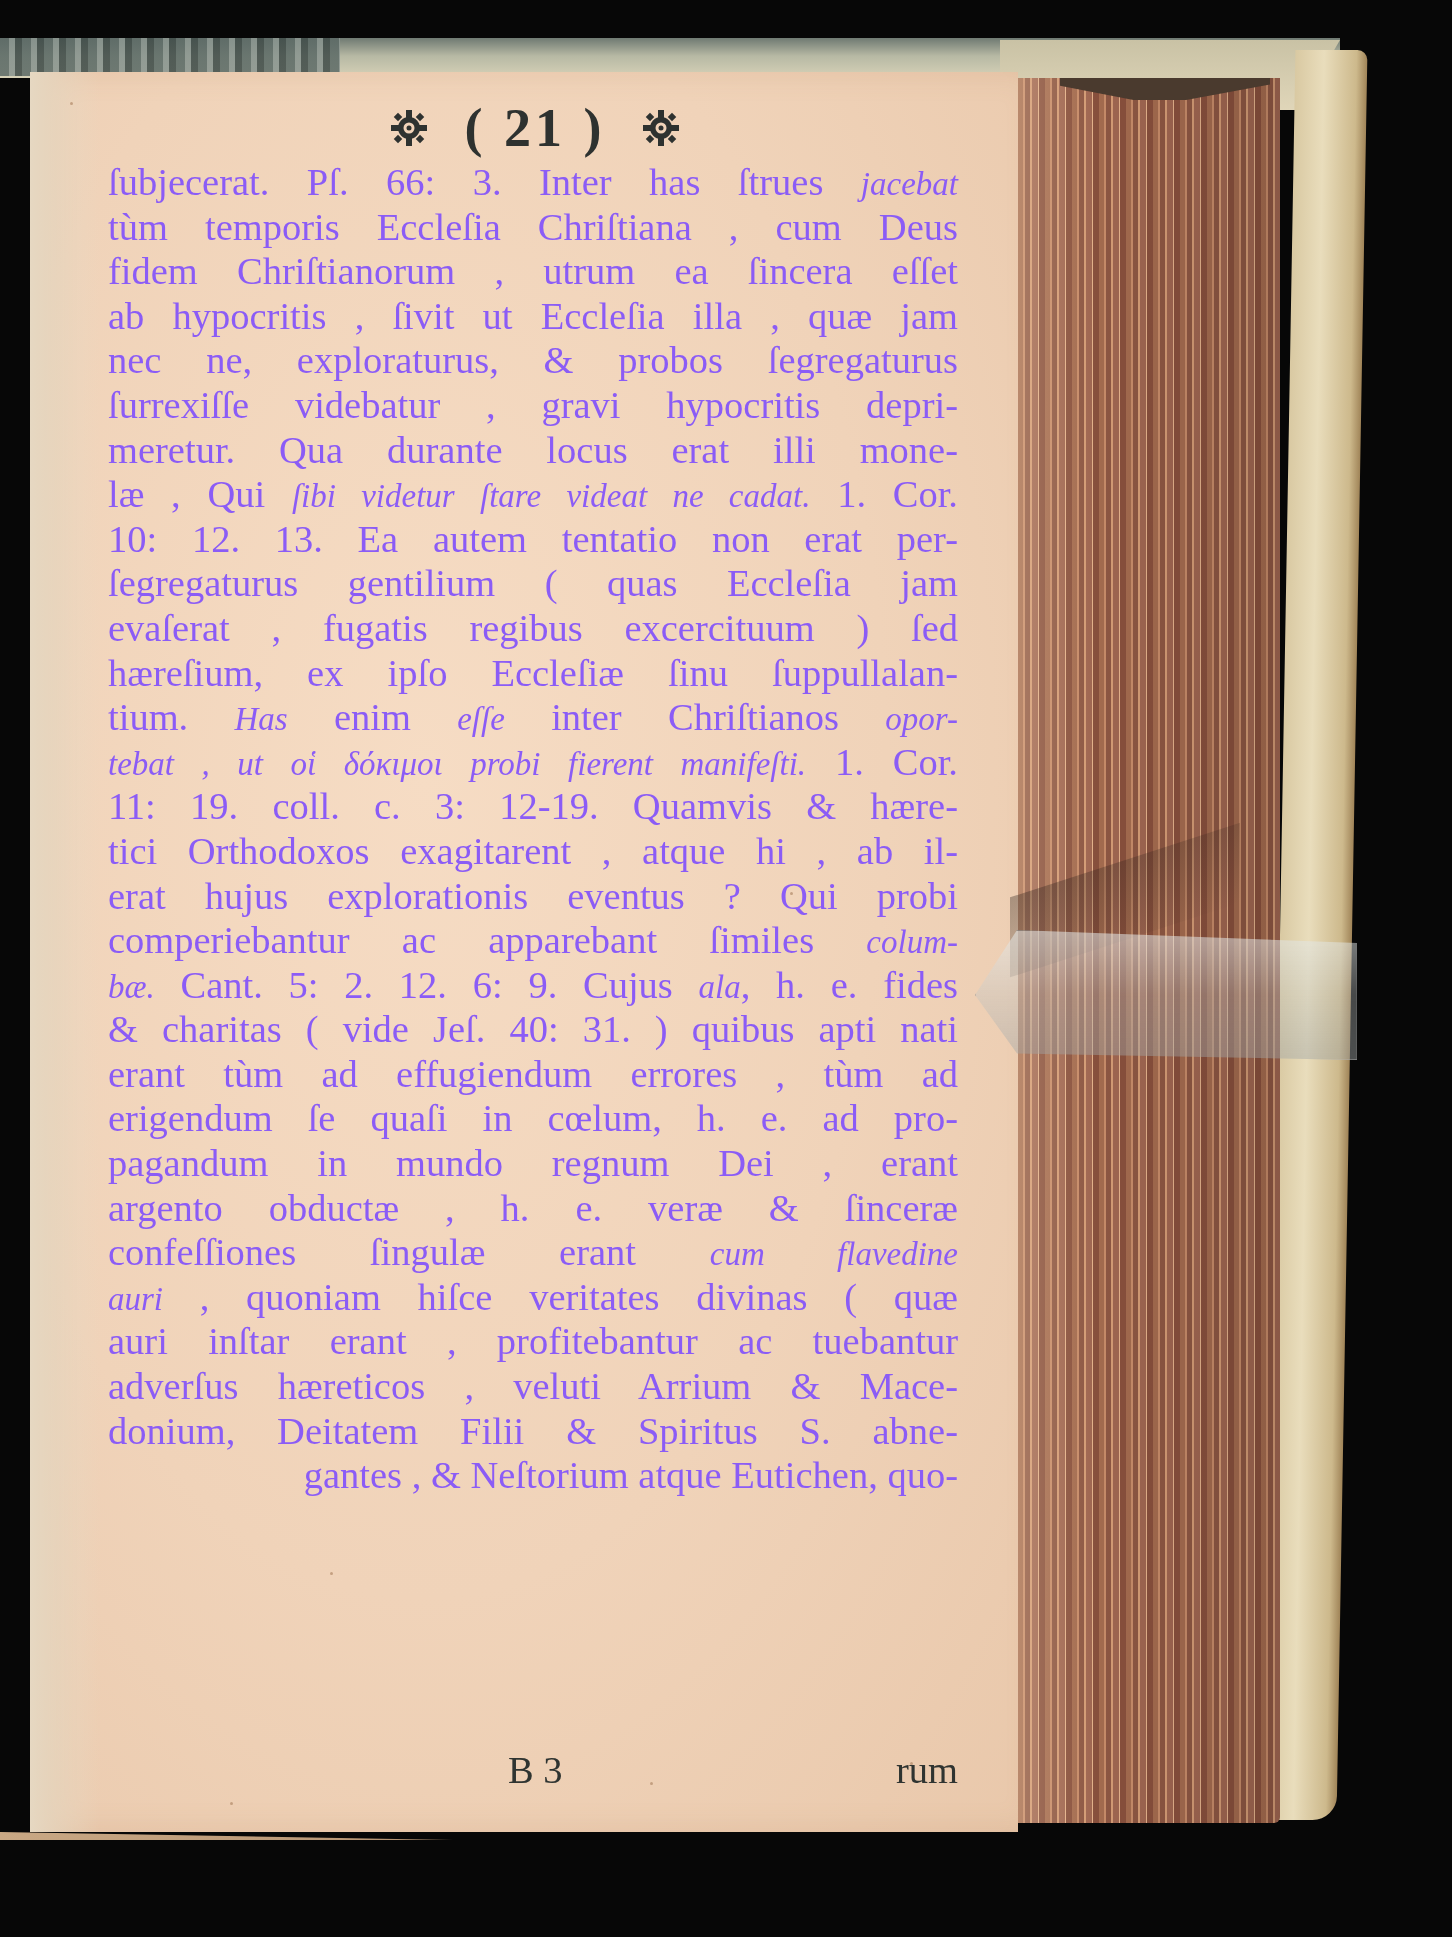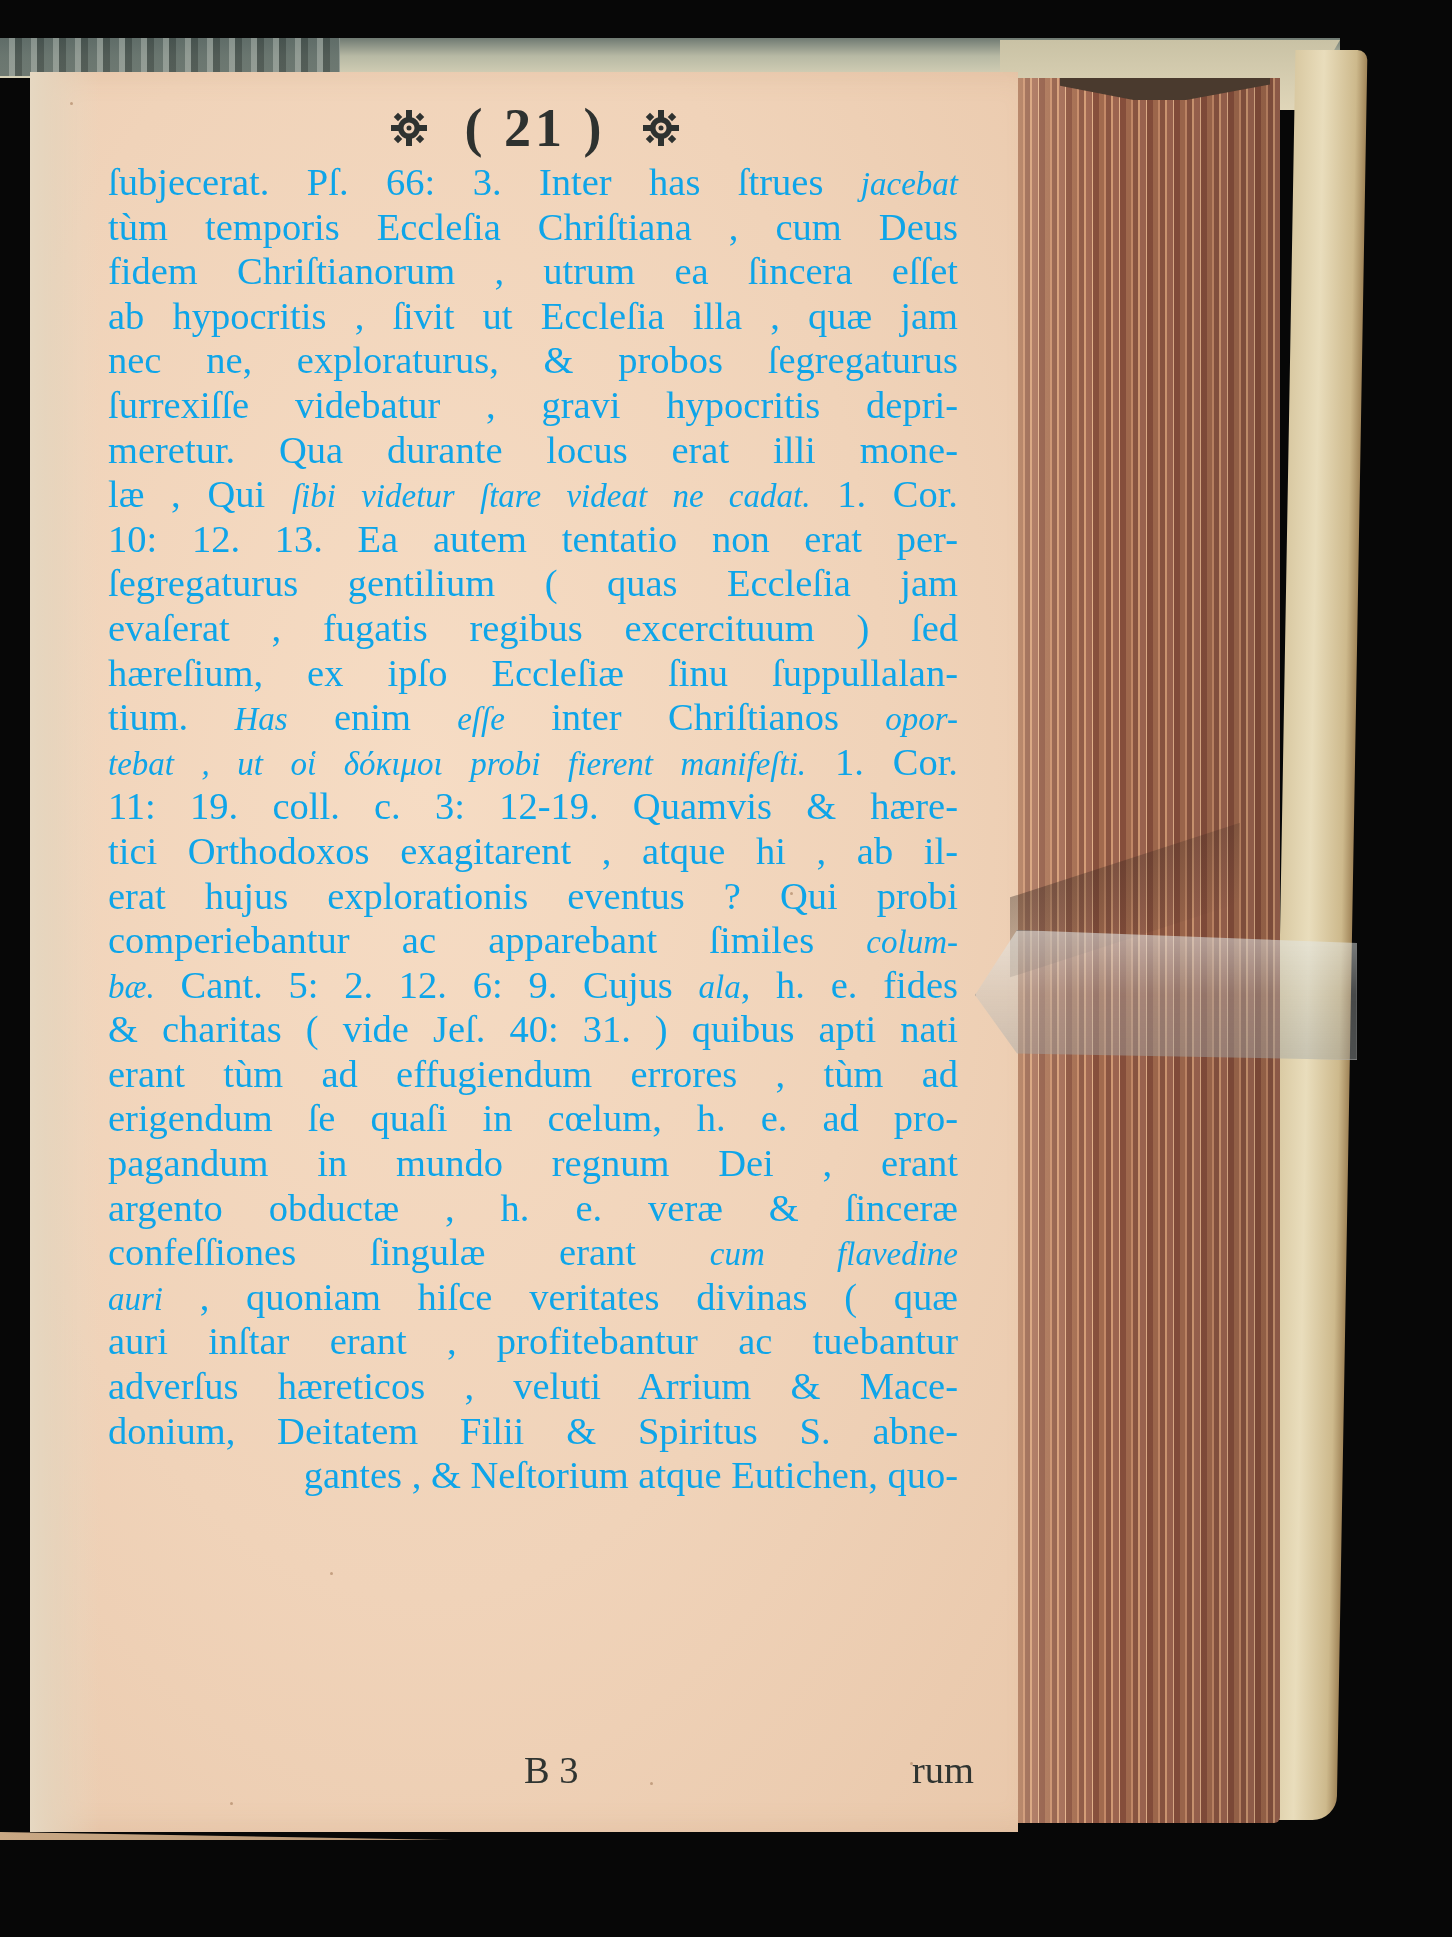--- a/index.html
+++ b/index.html
@@ -76,35 +76,35 @@
   .ornament {
     width: 38px; height: 38px; position: relative;
   }
   .page-number {
     font-size: 54px; letter-spacing: 4px; font-weight: bold;
   }
 
   
   .text-block {
     position: absolute; left: 108px; top: 160px; width: 850px;
-    color: #0ea5e9;
+    color: #8b5cf6;
     font-size: 38.5px;
     line-height: 44.6px;
   }
   .line {
     display: block; white-space: nowrap;
     text-align: justify; text-align-last: justify;
     height: 44.6px;
   }
   .line.last { text-align-last: right; }
   .line .it { font-style: italic; font-size: 33px; }
   .catchline {
     position: absolute; top: 1748px; left: 508px; width: 450px;
     display: flex; justify-content: space-between;
-    color: #2f3431; font-size: 38.5px; margin-left: 16px;
+    color: #2f3431; font-size: 38.5px;
   }
   .signature { padding-left: 0; }
 
   
   .clip {
     position: absolute; left: 975px; top: 930px; width: 380px; height: 128px;
     background: linear-gradient(180deg, rgba(230,235,235,.55), rgba(190,195,195,.35) 50%, rgba(160,165,165,.45));
     clip-path: polygon(0 50%, 11% 0, 100% 10%, 100% 100%, 11% 95%);
     border: 1px solid rgba(120,120,120,.4);
   }

